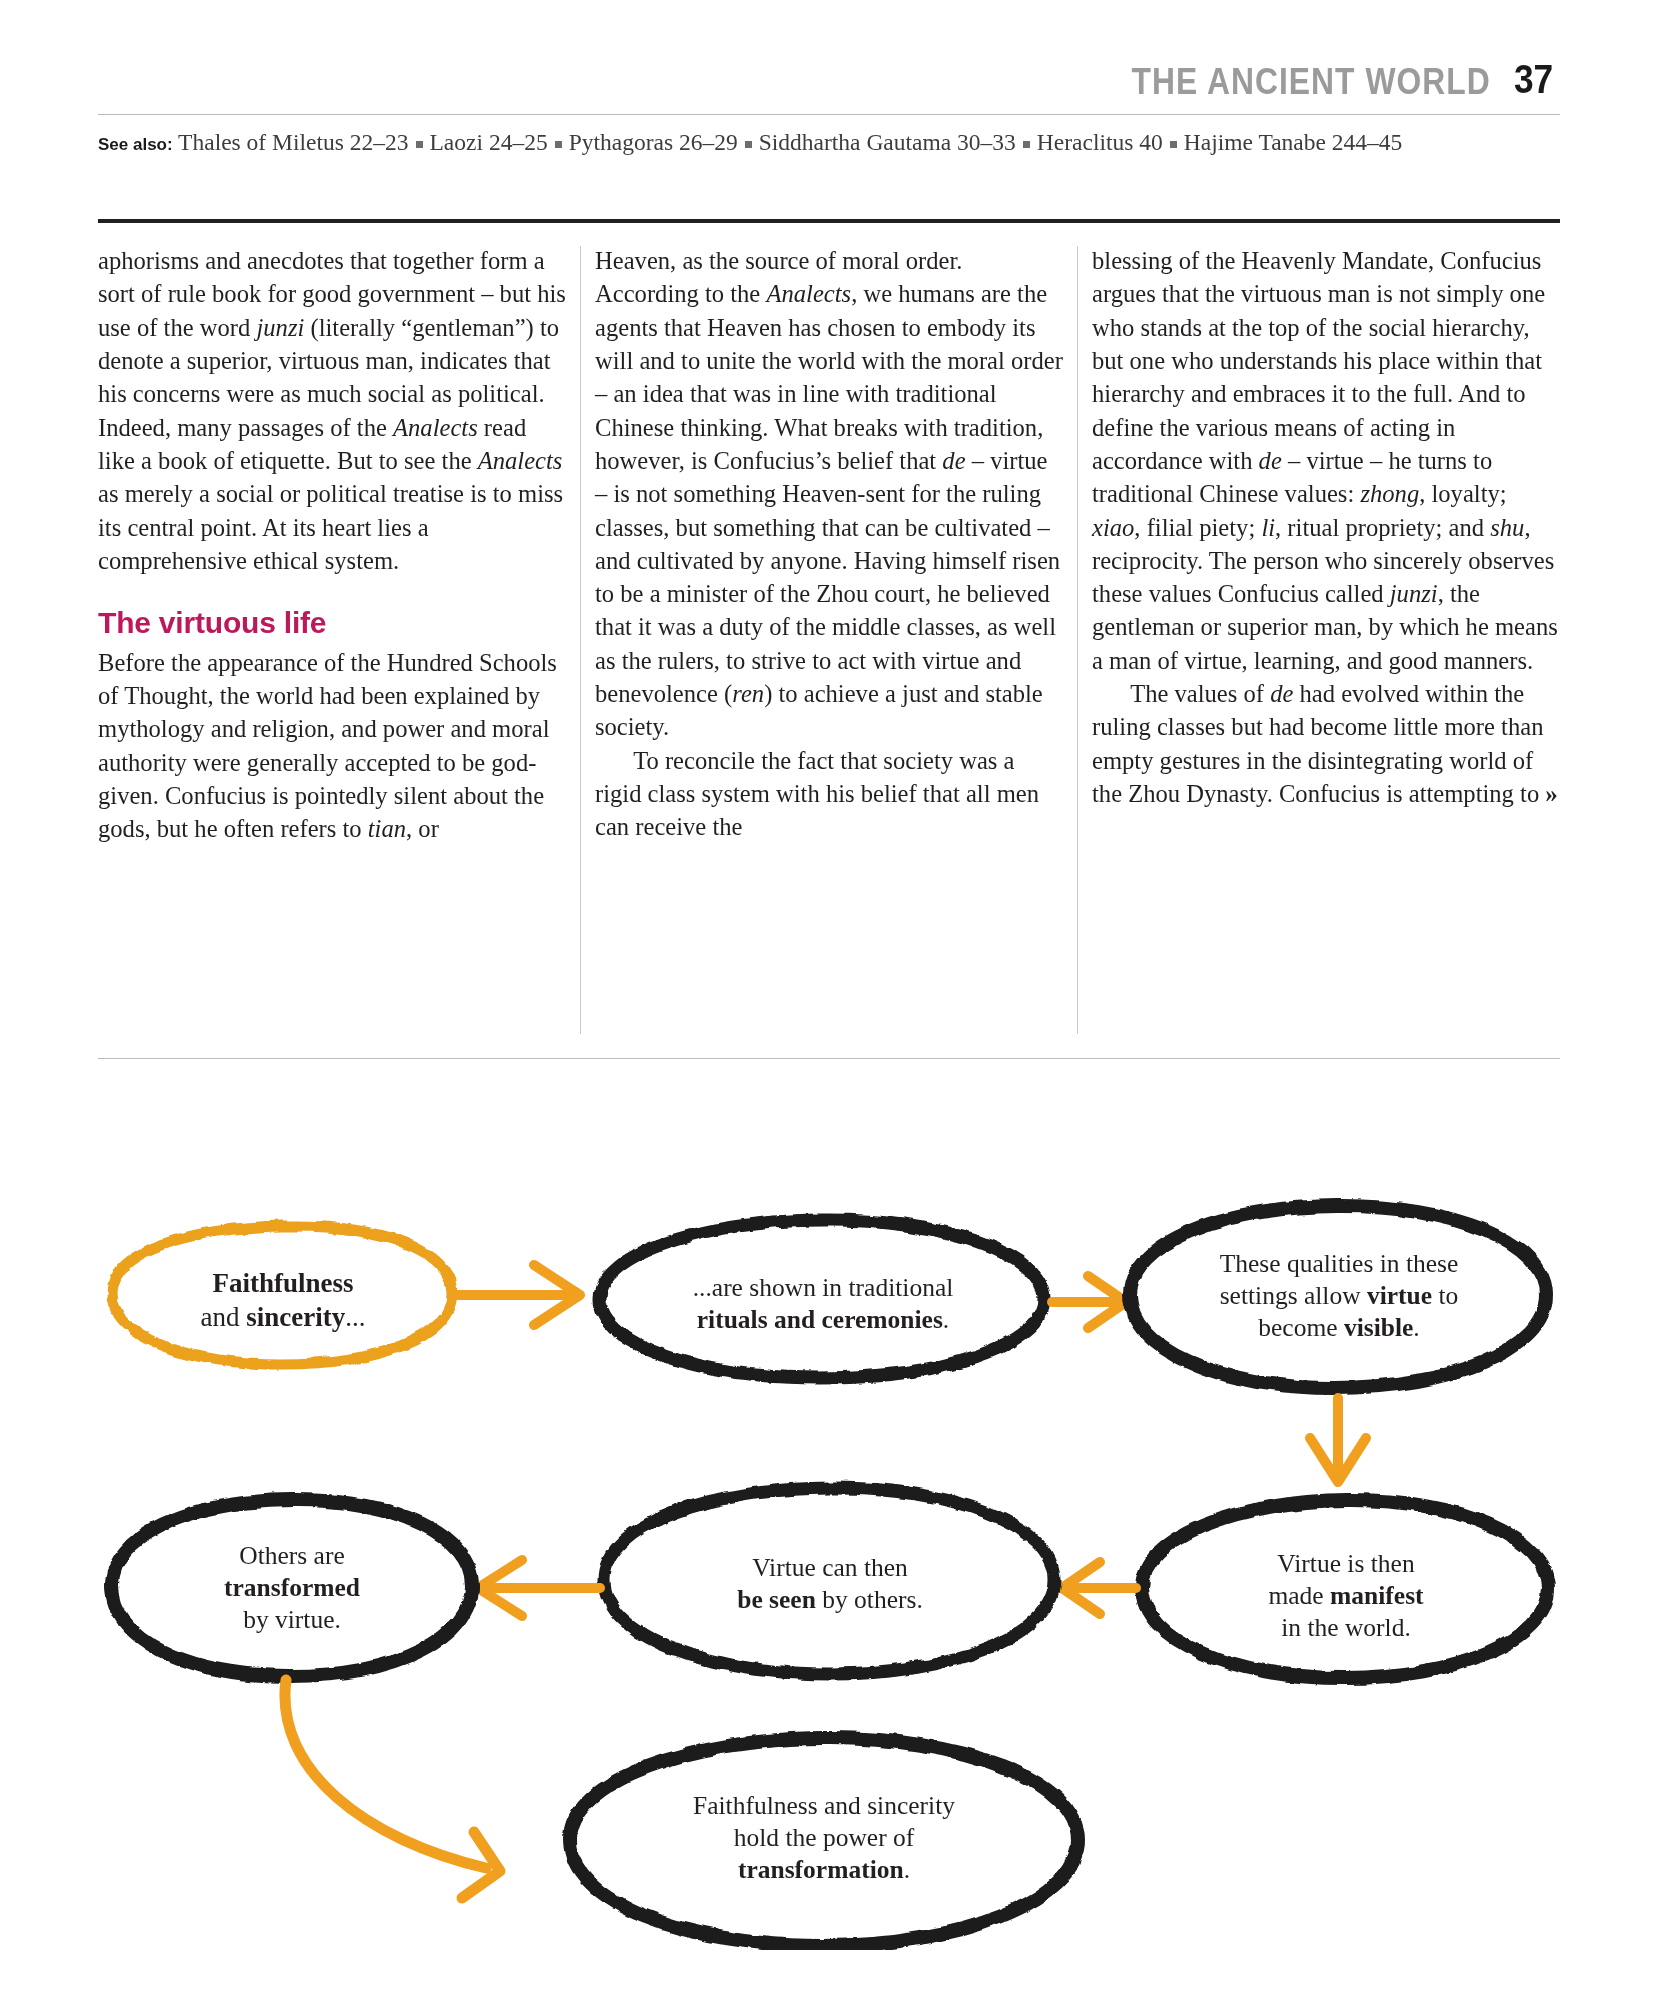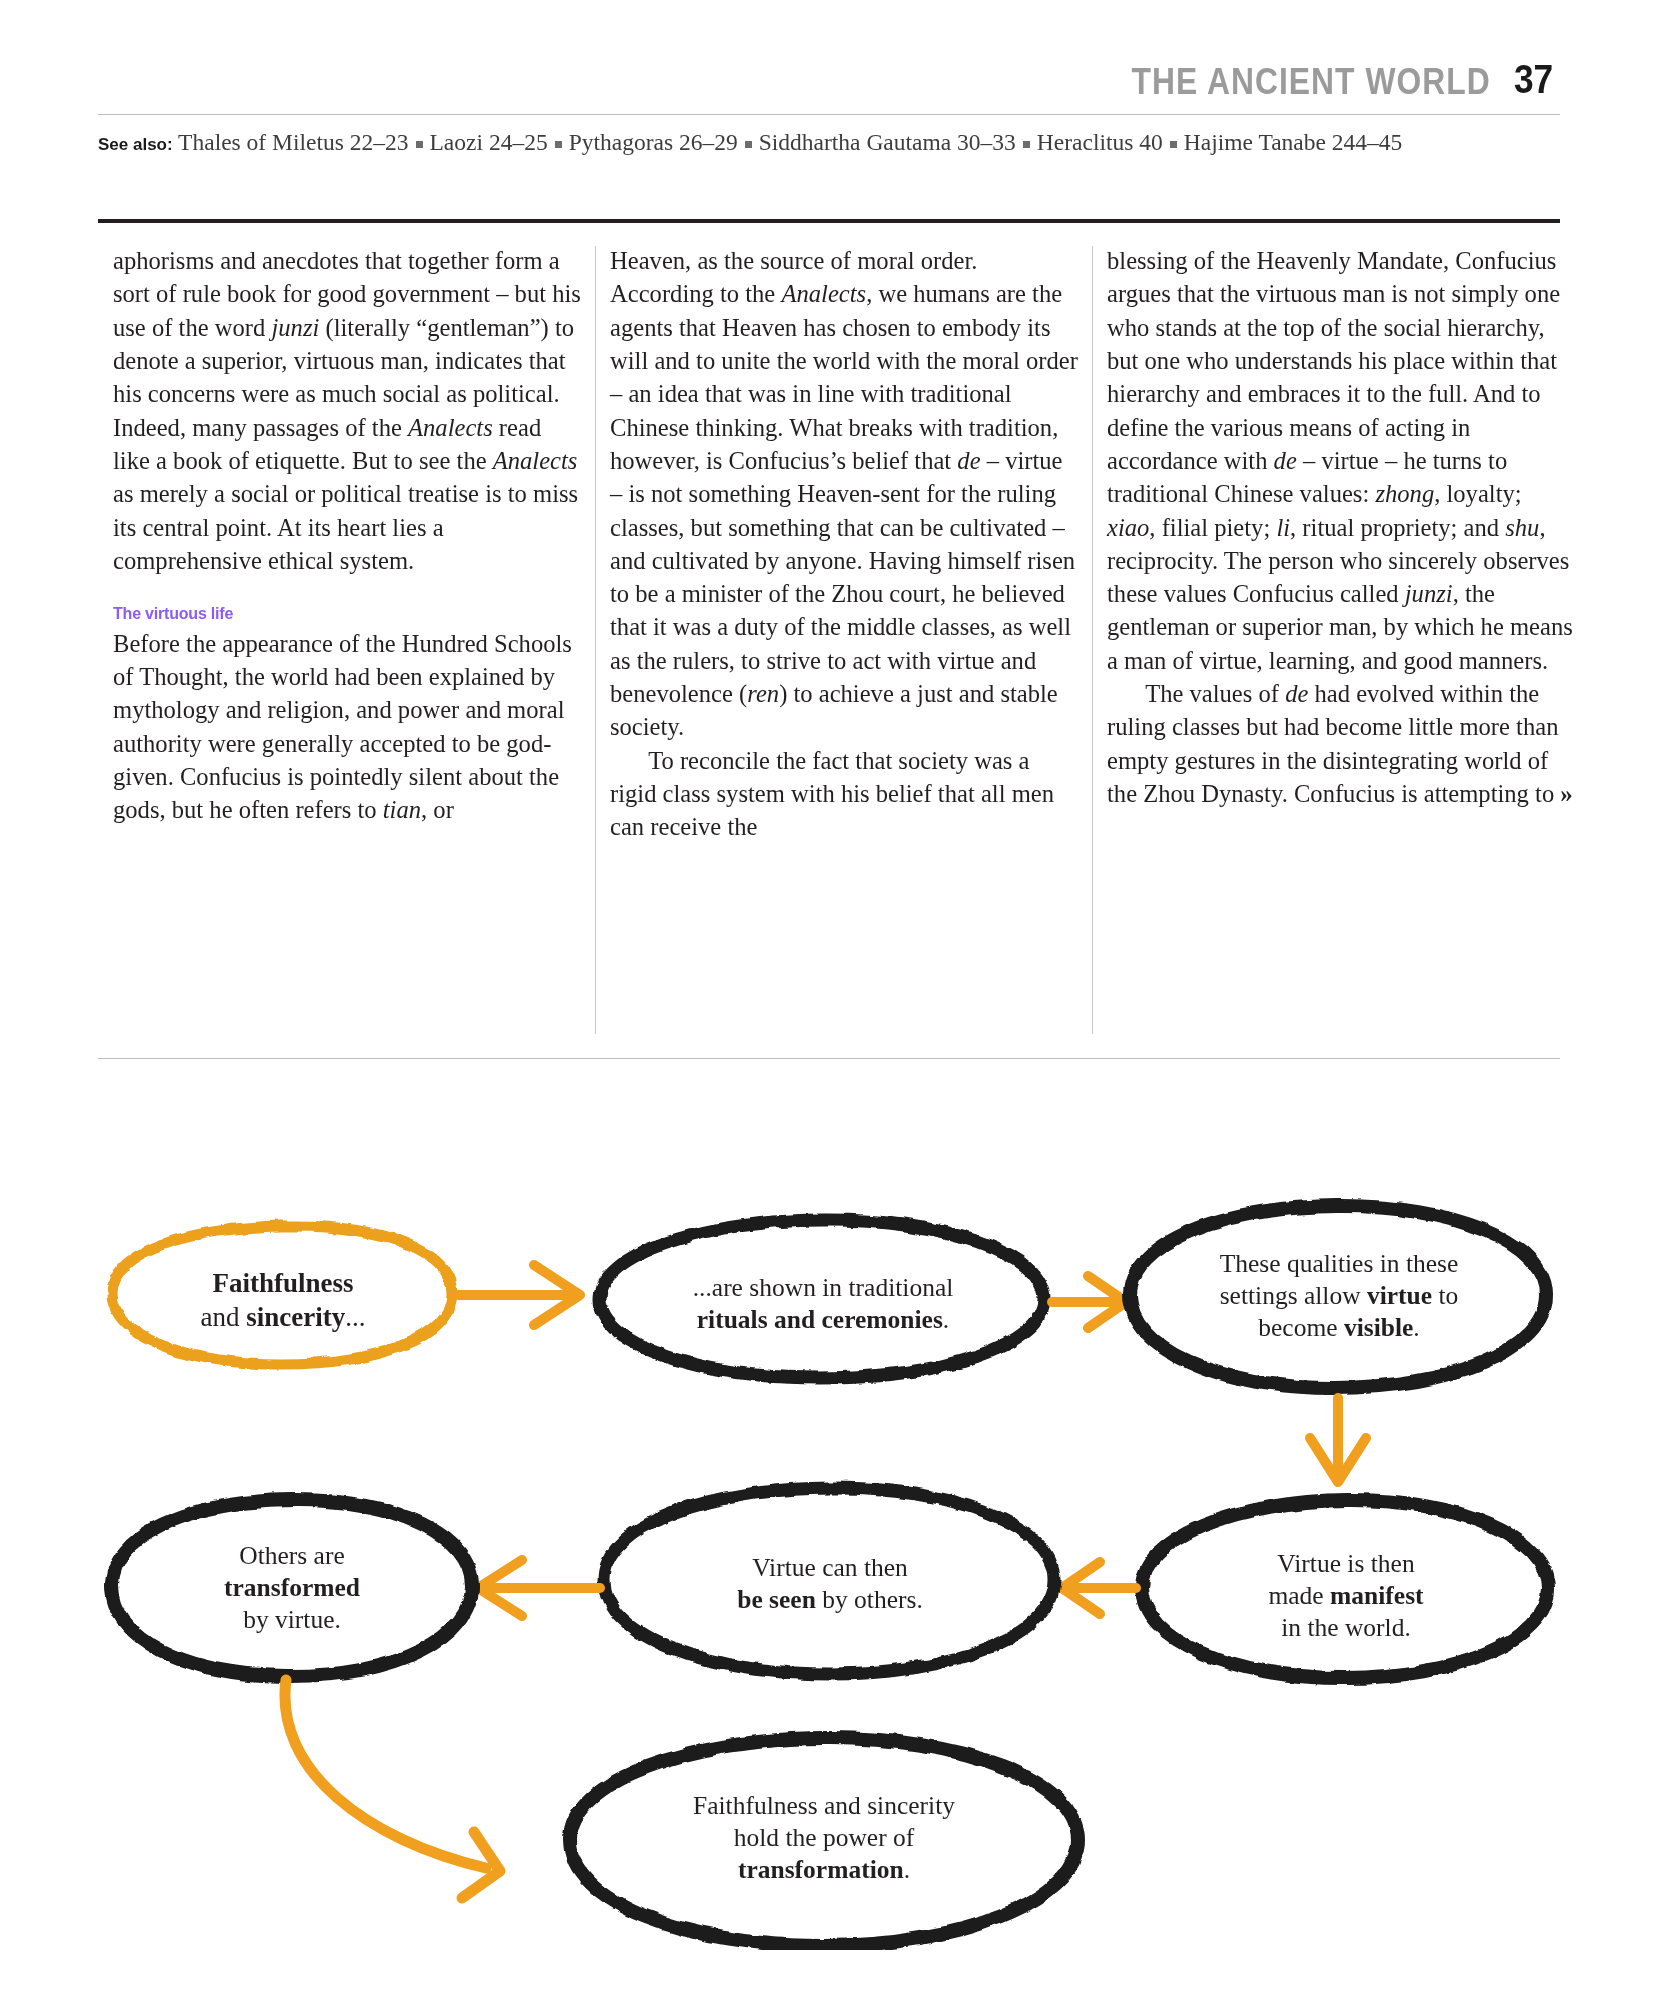--- a/index.html
+++ b/index.html
@@ -102,21 +102,20 @@
 
   
   .columns {
     position: absolute;
     left: 98px;
     top: 244px;
     width: 1462px;
     height: 790px;
     display: flex;
     gap: 0;
-    margin-left: 15px;
   }
   .col {
     width: 470px;
     font-size: 24.6px;
     line-height: 1.355;
     color: #231f20;
     text-align: left;
     position: relative;
   }
   .col-div {
@@ -124,22 +123,22 @@
     background: #c9c9c9;
     margin: 2px 14px 0 14px;
     align-self: stretch;
   }
   .col p { margin: 0; }
   .col p.indent { text-indent: 1.55em; }
   .col i { font-style: italic; }
   .subhead {
     font-family: "Liberation Sans", sans-serif;
     font-weight: bold;
-    font-size: 16px;
-    color: #8b5cf6;
+    font-size: 30px;
+    color: #be185d;
     margin: 26px 0 2px 0;
     letter-spacing: -0.2px;
   }
   .arrow-glyph {
     font-weight: bold;
     font-size: 25px;
     color: #231f20;
   }
 
   .rule-bottom {

